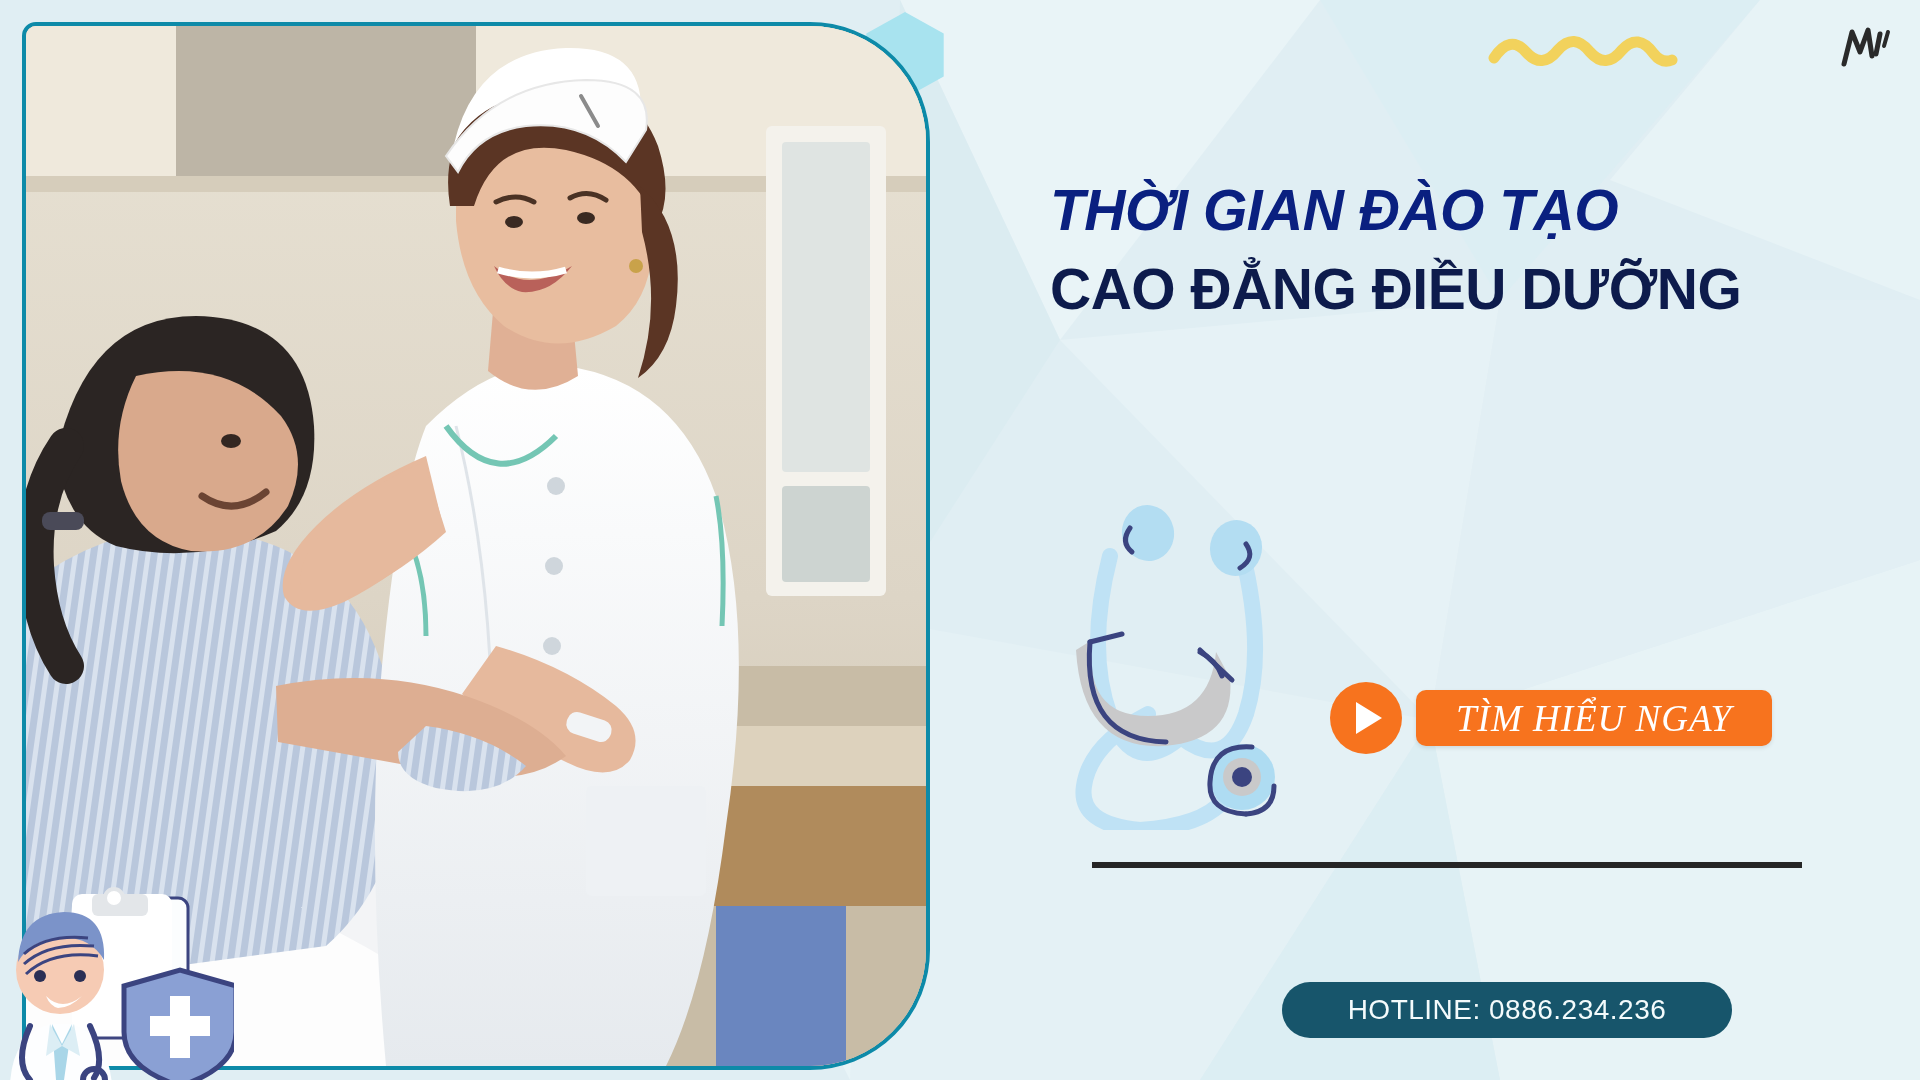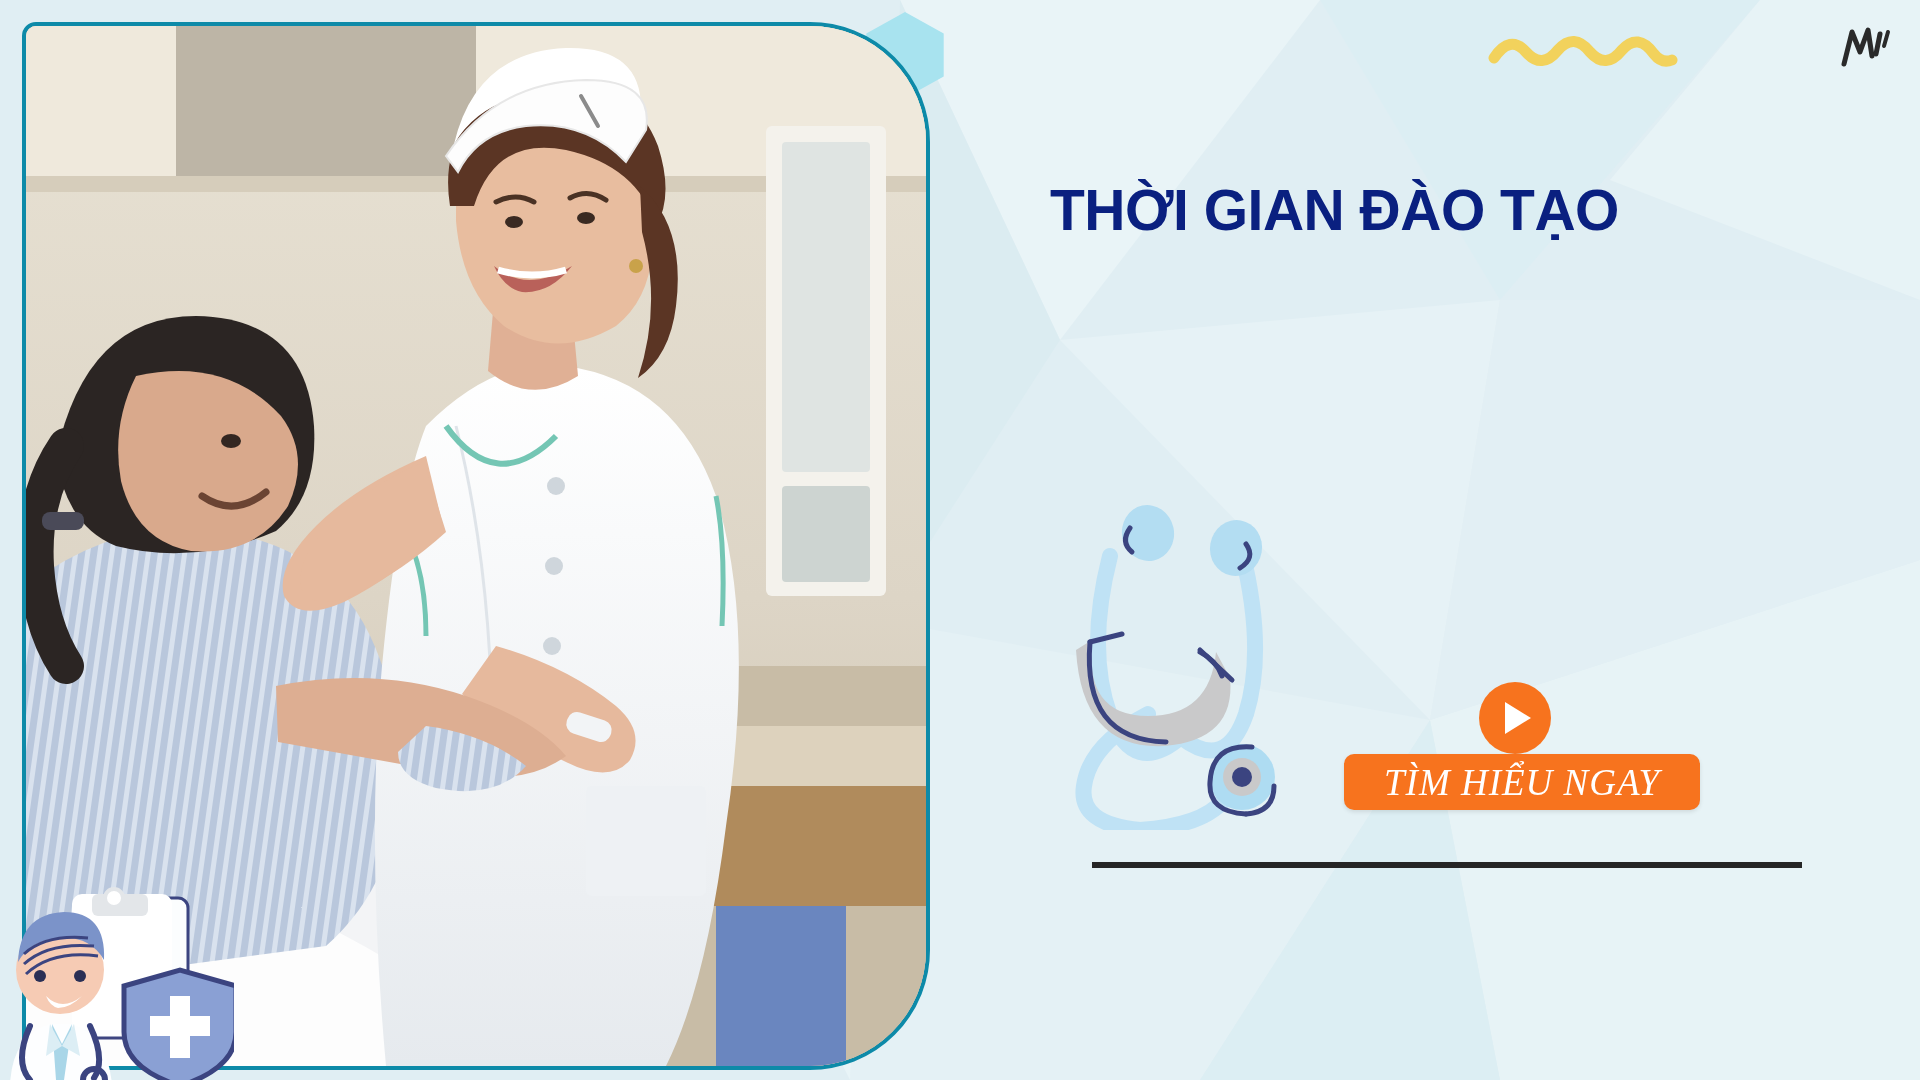--- a/index.html
+++ b/index.html
@@ -49,30 +49,30 @@
     position:absolute;left:1030px;top:0;width:890px;height:1080px;
   }
   .headline{position:absolute;left:20px;top:182px;width:860px;}
   .headline .l1,.headline .l2,.headline .l3{
     display:block;
     font-weight:bold;
     letter-spacing:-0.5px;
     line-height:1.0;
     white-space:nowrap;
   }
-  .headline .l1{font-size:57px;color:#0a2080;margin-bottom:22px;}
+  .headline .l1{font-size:57px;color:#0a2080;margin-bottom:22px;font-style:italic;}
   .headline .l2{font-size:57px;color:#0a2080;margin-bottom:22px;}
   .headline .l3{font-size:57px;color:#0d1b4c;}
 
   
   .stetho{position:absolute;left:40px;top:500px;width:330px;height:330px;}
   .stetho svg{display:block;}
 
   
-  .cta-row{position:absolute;left:300px;top:682px;display:flex;align-items:center;flex-direction:column;}
+  .cta-row{position:absolute;left:300px;top:682px;display:flex;align-items:center;}
   .cta-play{
     width:72px;height:72px;border-radius:50%;
     background:#f7731e;display:flex;align-items:center;justify-content:center;
     flex:0 0 auto;cursor:pointer;
   }
   .cta-play .tri{
     width:0;height:0;border-left:26px solid #fff;
     border-top:16px solid transparent;border-bottom:16px solid transparent;
     margin-left:6px;
   }
@@ -265,20 +265,21 @@
 
       <path d="M130 106 L186 90 L242 106 L242 152 Q242 188 186 206 Q130 188 130 152 Z" fill="#8aa0d4" stroke="#3b4480" stroke-width="5"></path>
       <path d="M176 116 L196 116 L196 136 L216 136 L216 156 L196 156 L196 178 L176 178 L176 156 L156 156 L156 136 L176 136 Z" fill="#ffffff"></path>
     </svg>
   </div>
 
   <div class="content">
 
     <div class="headline">
       <span class="l1">THỜI GIAN ĐÀO TẠO</span>
+      <span class="l3">CAO ĐẲNG ĐIỀU DƯỠNG</span>
     </div>
 
     <div class="stetho">
       <svg width="330" height="330" viewBox="0 0 330 330">
 
         <path d="M40 56 Q16 150 40 216 Q64 278 112 236" stroke="#bfe2f5" stroke-width="16" fill="none" stroke-linecap="round"></path>
         <path d="M172 52 Q196 150 176 214 Q156 272 112 238" stroke="#bfe2f5" stroke-width="16" fill="none" stroke-linecap="round"></path>
         <path d="M78 214 Q20 244 14 286 Q8 324 70 330" stroke="#bfe2f5" stroke-width="16" fill="none" stroke-linecap="round"></path>
         <path d="M70 330 Q132 326 154 300" stroke="#bfe2f5" stroke-width="16" fill="none" stroke-linecap="round"></path>
 
@@ -305,15 +306,16 @@
     <div class="cta-row">
       <div class="cta-play">
         <div class="tri"></div>
       </div>
       <div class="cta-btn">TÌM HIỂU NGAY</div>
     </div>
 
     <div class="divider"></div>
 
 
+    <div class="hotline">HOTLINE: 0886.234.236</div>
 
   </div>
 </div>
 
 </body></html>

